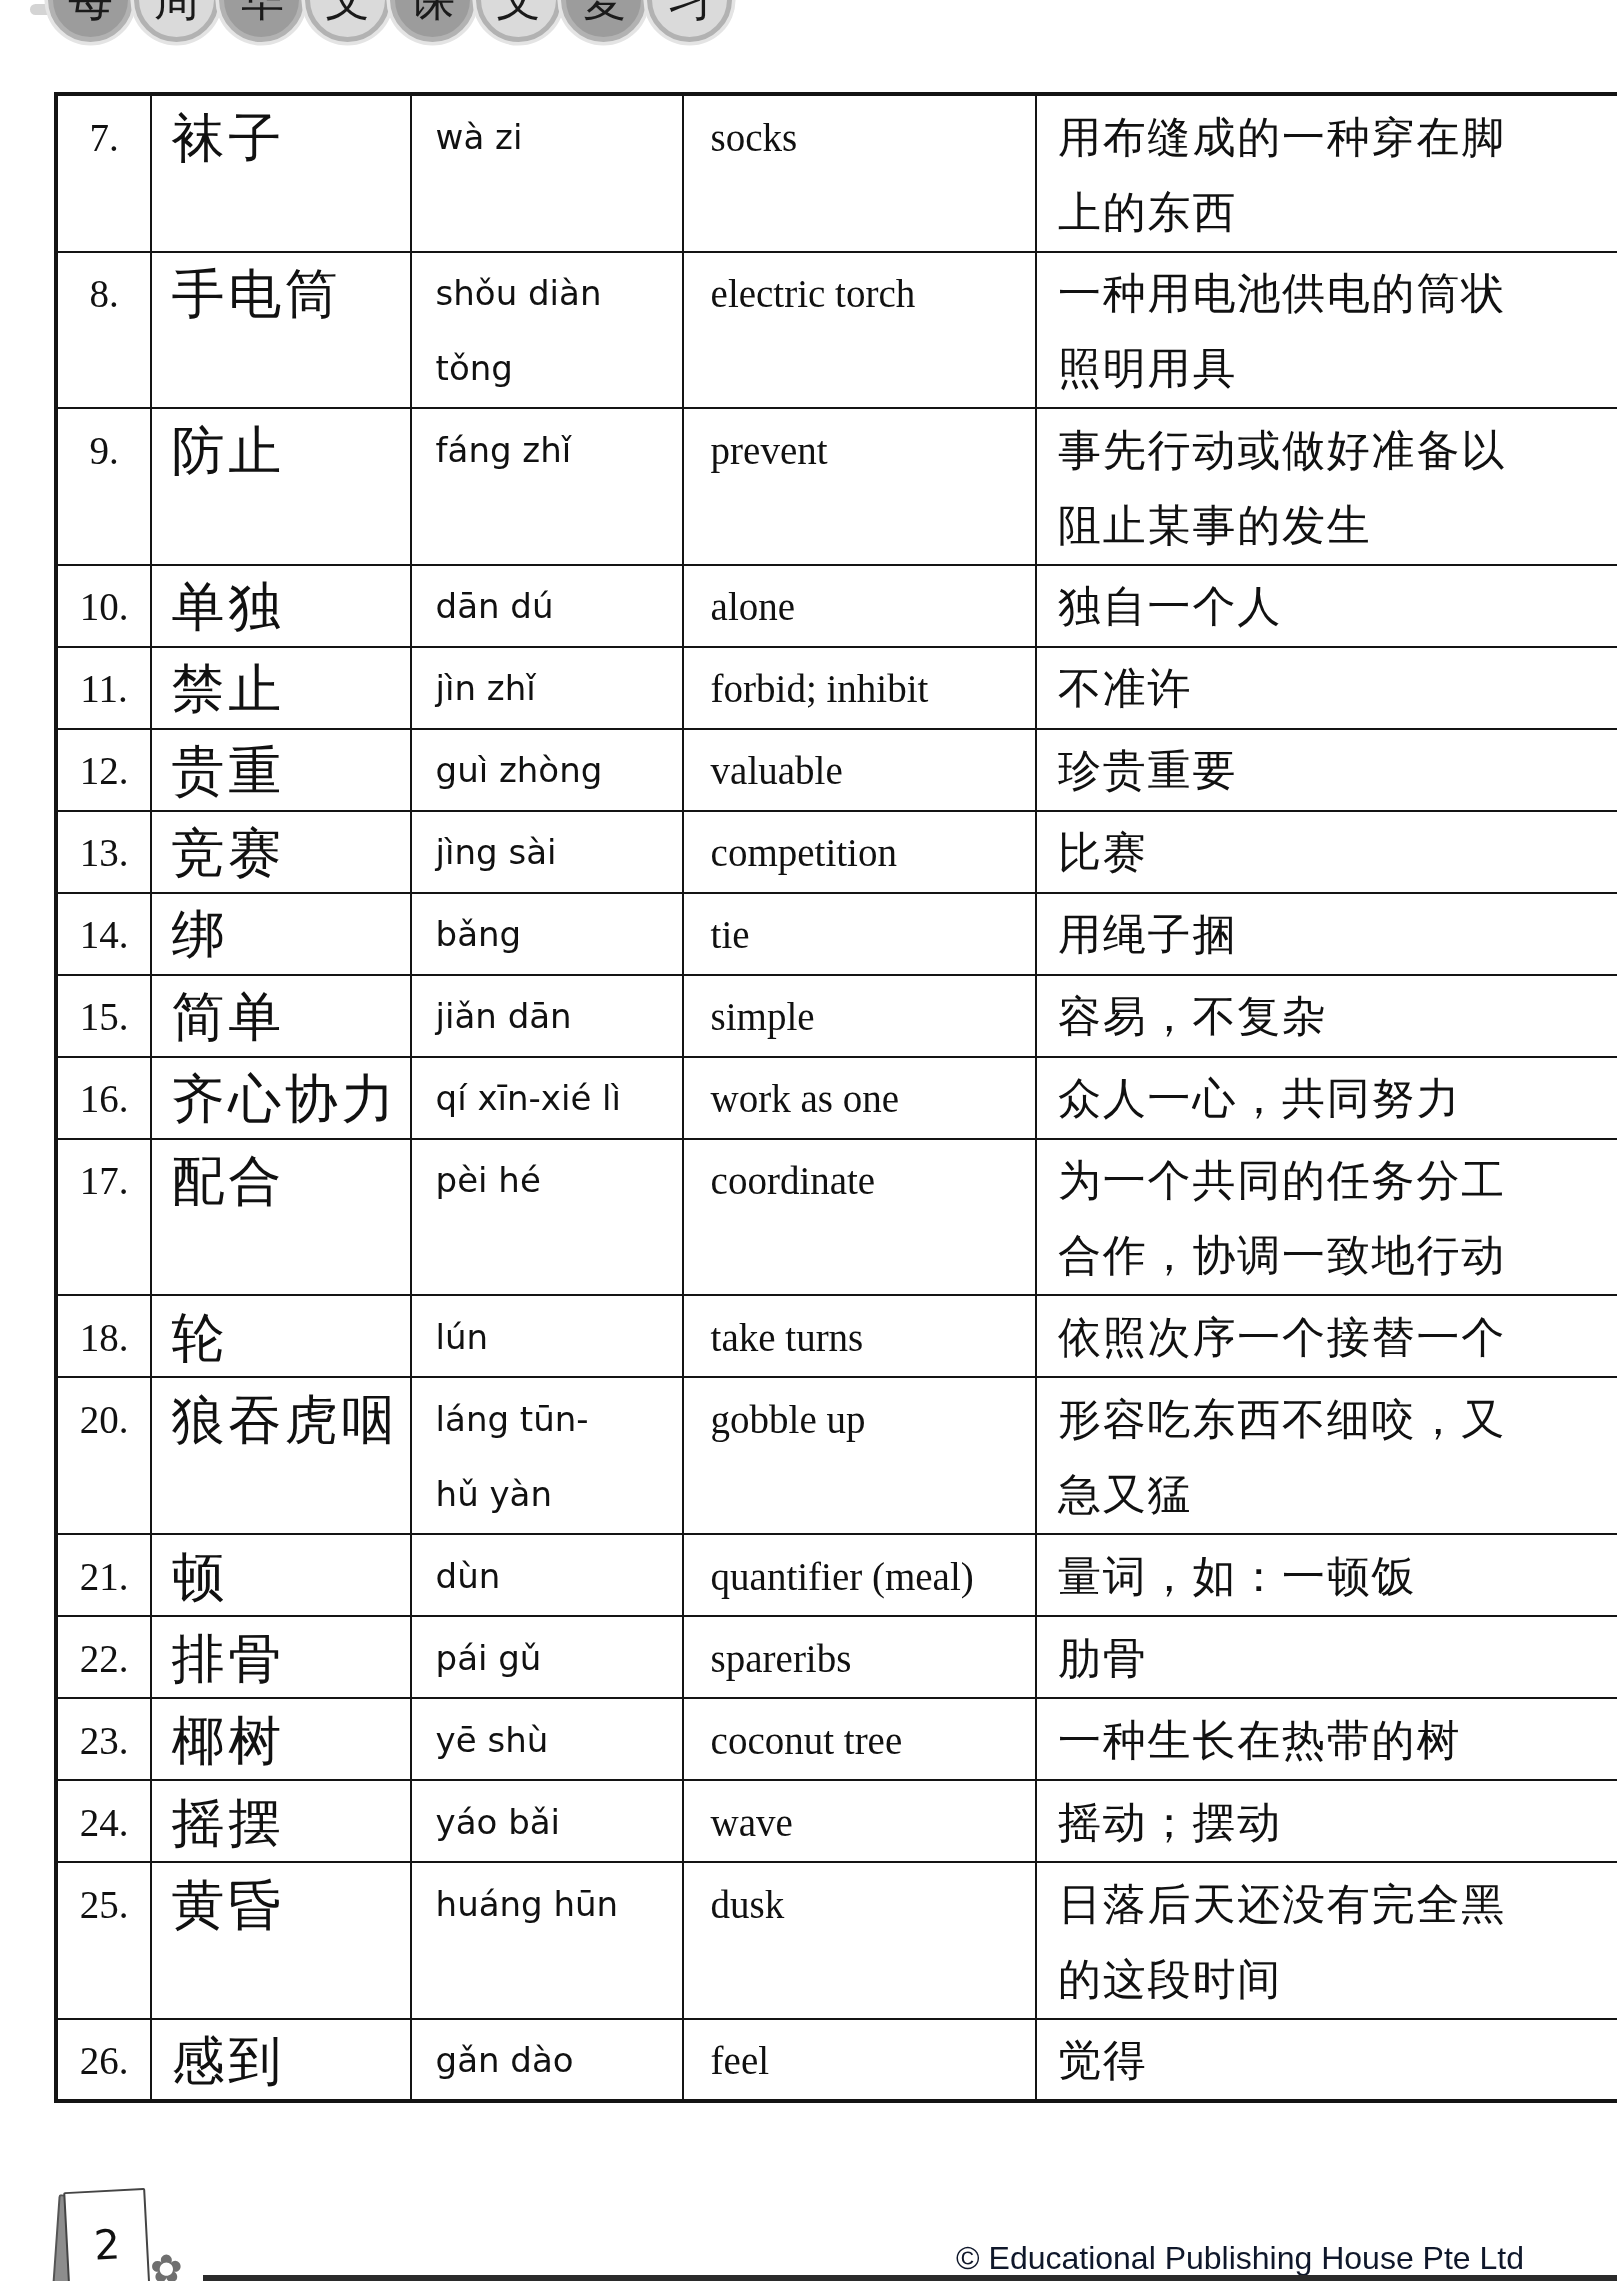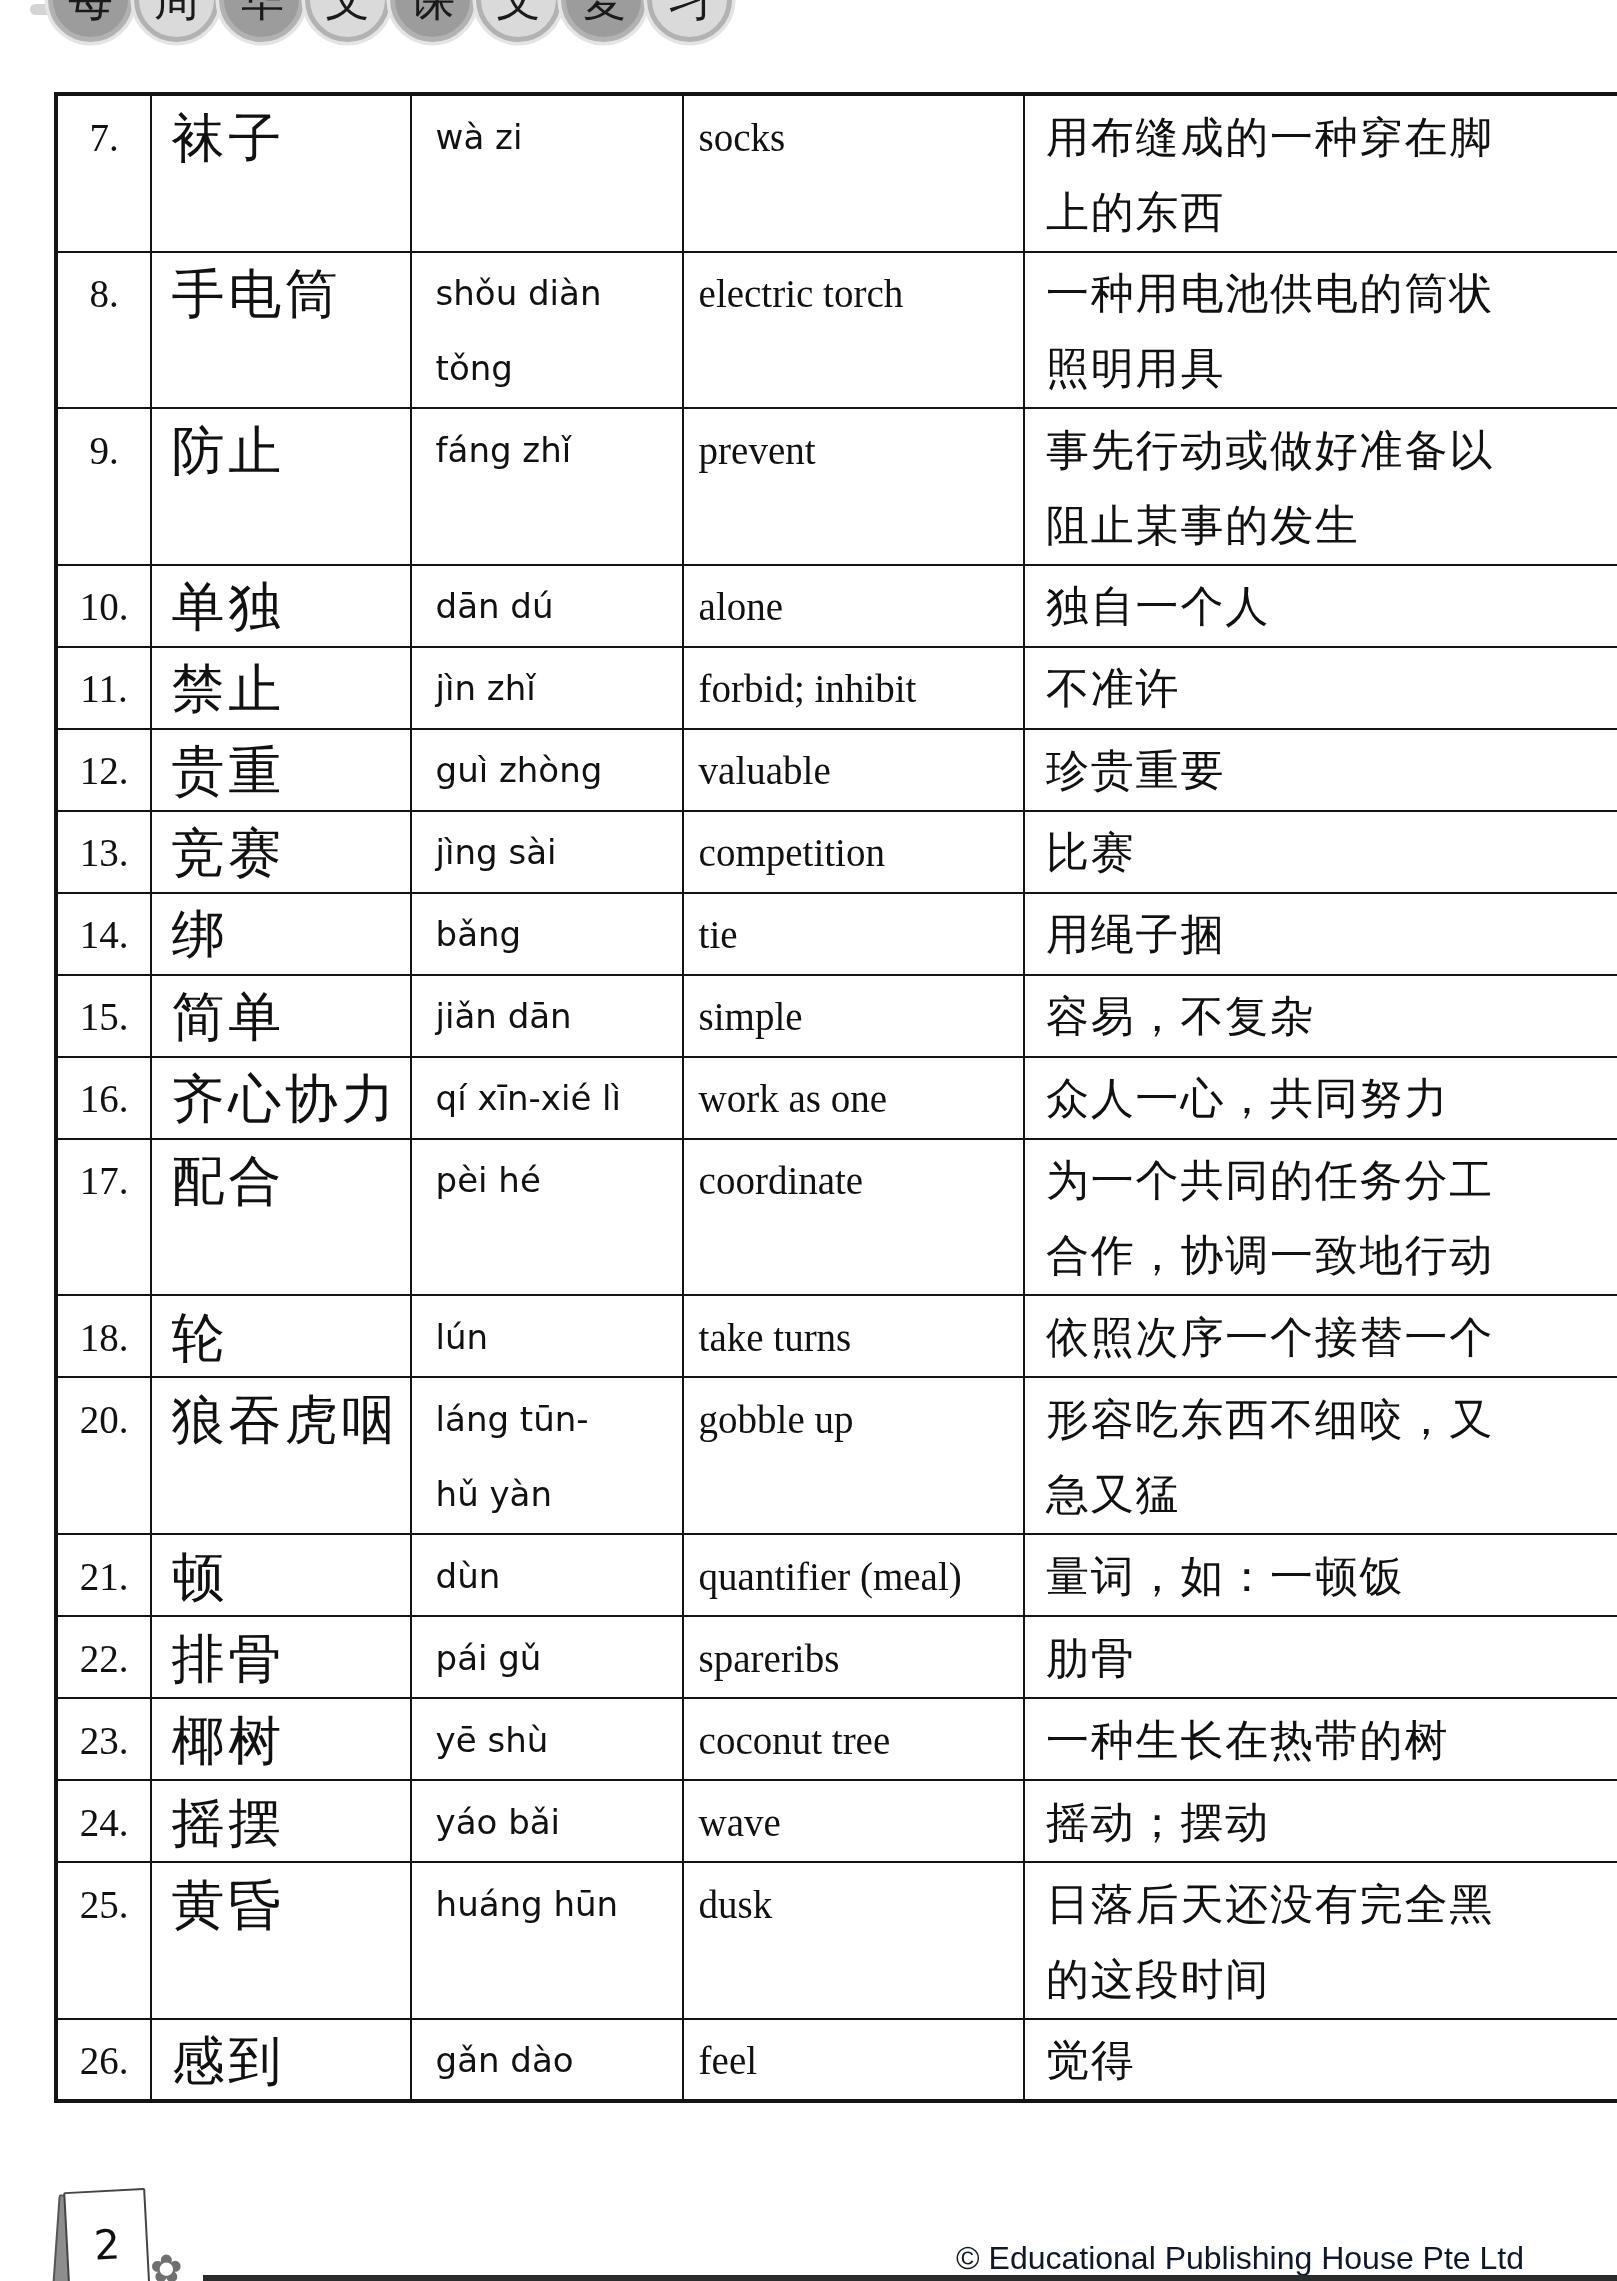--- a/index.html
+++ b/index.html
@@ -40,21 +40,21 @@
     vertical-align:top;
     padding-top:3.6px;
     line-height:75px;
     overflow:hidden;
   }
   tr.row{height:82px;}
   tr.row.tall{height:150px;}
   td.c-num{width:90px;text-align:center;font-size:39px;font-family:"Liberation Serif",serif;}
   td.c-word{width:237px;padding-left:19.6px;font-size:53px;font-family:sans-serif;letter-spacing:3.6px;}
   td.c-pinyin{width:245px;padding-left:24px;font-size:34px;font-family:"DejaVu Sans",sans-serif;white-space:pre-line;}
-  td.c-english{width:323px;padding-left:15px;font-size:39px;font-family:"Liberation Serif",serif;}
+  td.c-english{width:323px;padding-left:27px;font-size:39px;font-family:"Liberation Serif",serif;}
   td.c-def{width:575px;padding-left:21.4px;font-size:43px;font-family:Liberation Sans, sans-serif;letter-spacing:1.8px;white-space:pre-line;}
   
   .page-book{
     position:absolute;left:55px;top:2190px;width:93px;height:107px;
     pointer-events:none;
   }
   .book-spine{
     position:absolute;left:0;top:5.3px;width:23px;height:102px;
     background:#8d8d8d;border:2.7px solid #555;
     transform:rotate(4deg);

